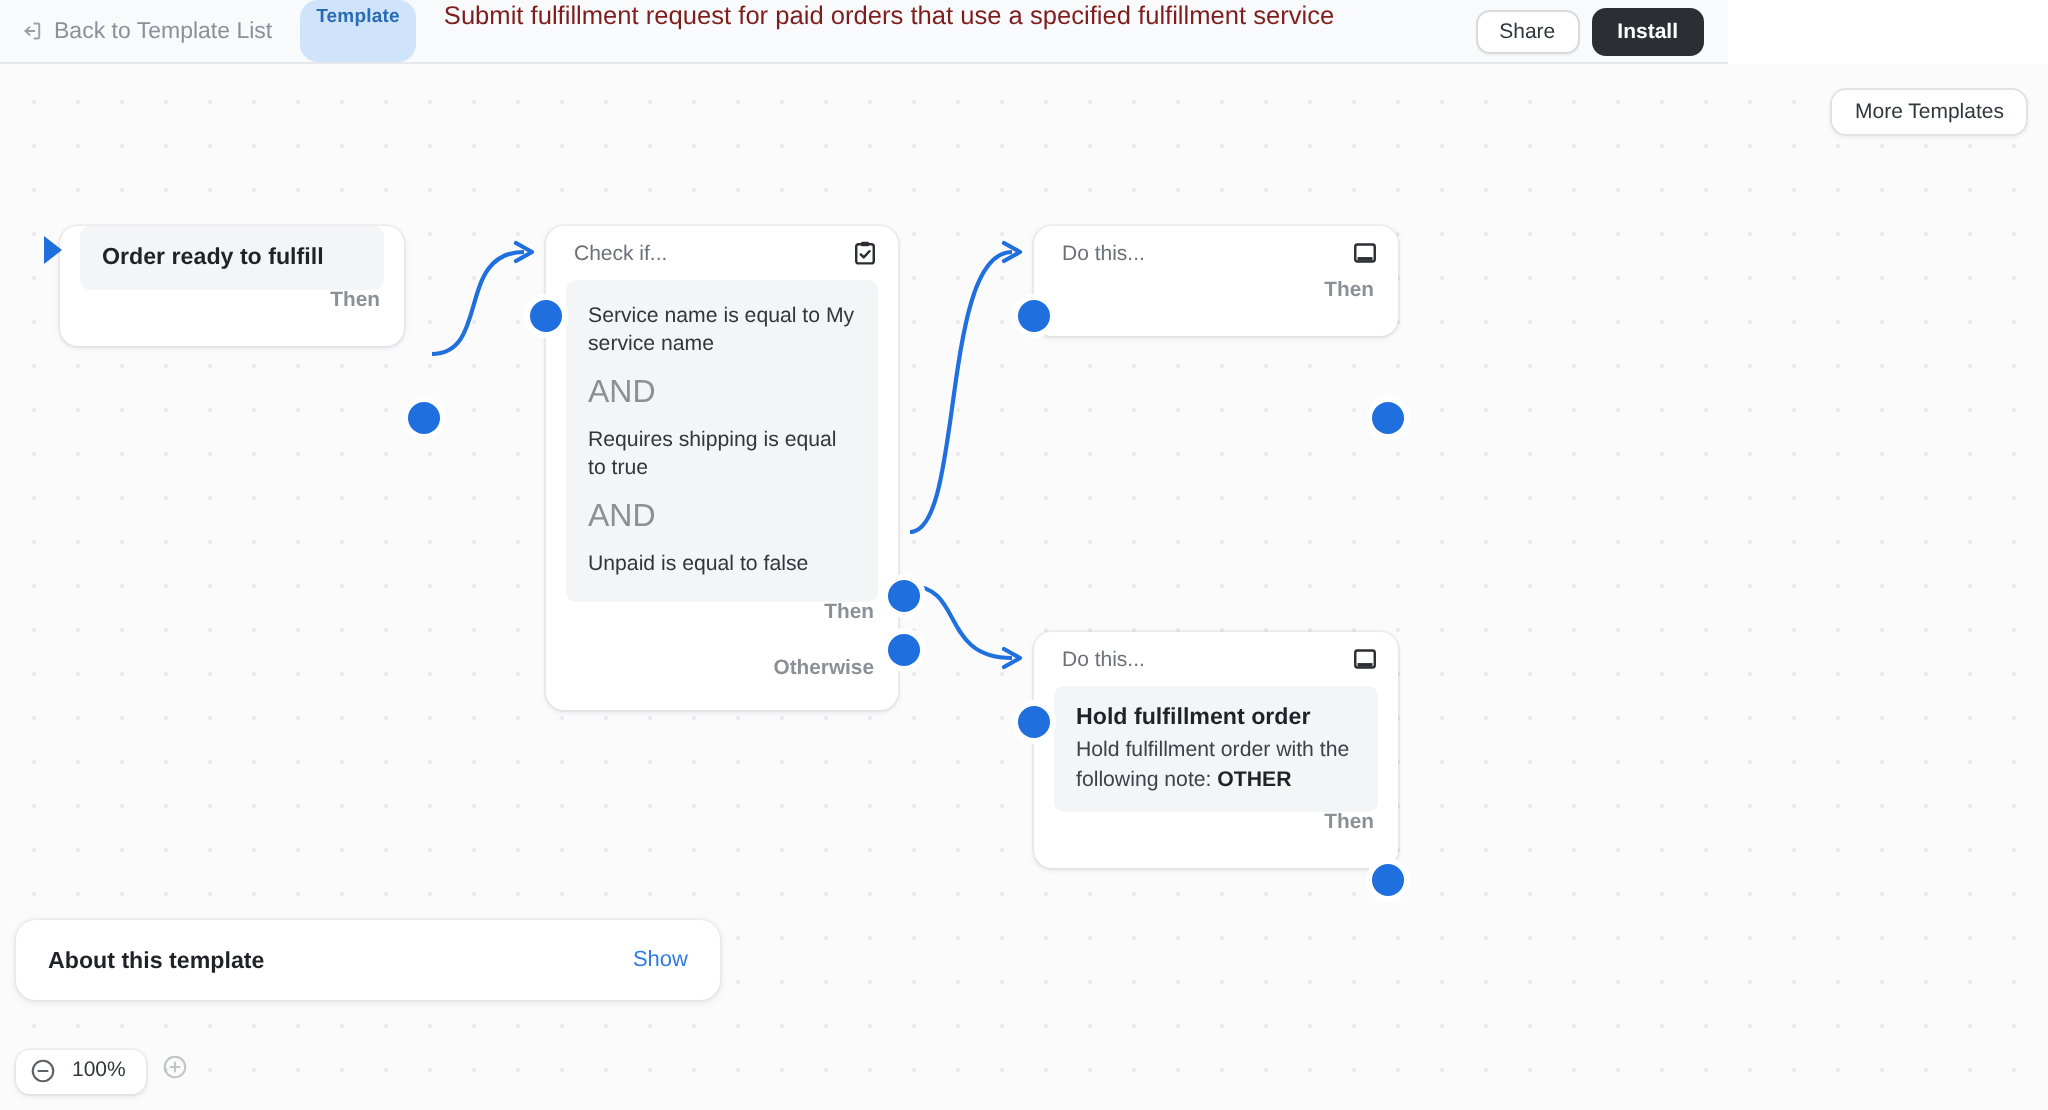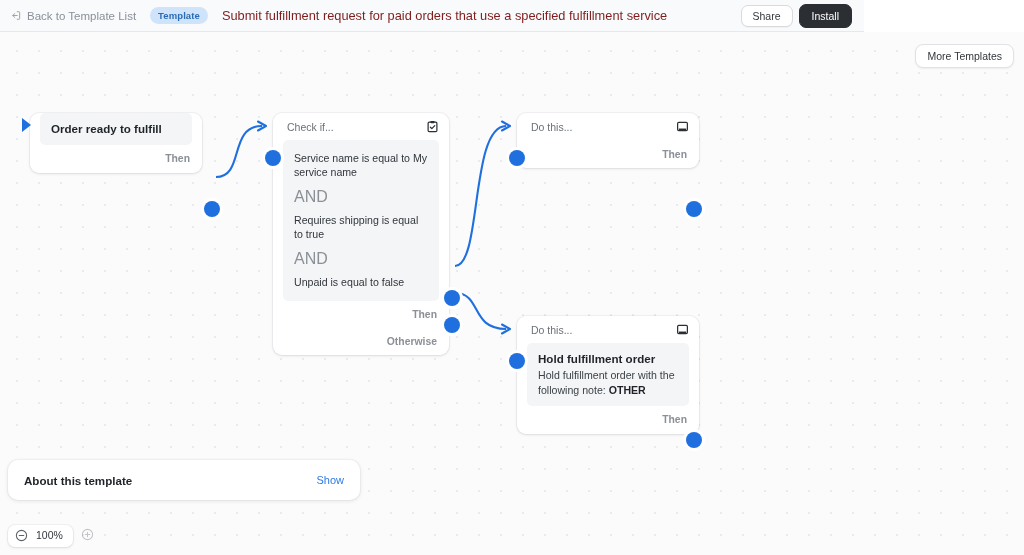--- a/index.html
+++ b/index.html
@@ -9,21 +9,21 @@
     background: #ffffff;
     overflow: hidden;
   }
 
   
   .topbar {
     position: absolute; top: 0; left: 0;
     width: 864px; height: 32px;
     background: #f9fafb;
     border-bottom: 1px solid #e6e8eb;
-    display: flex; align-items: center;
+    display: flex; 
     z-index: 50;
   }
   .back-link {
     display: flex; align-items: center; gap: 6px;
     margin-left: 10px;
     color: #8a9099; font-size: 11.5px;
     cursor: pointer; white-space: nowrap;
   }
   .back-link svg { display: block; }
   .badge-template {
@@ -44,21 +44,21 @@
   }
   .btn-share {
     background: #fff; border: 1px solid #d8dadd;
     border-radius: 7px; padding: 4px 11px;
     font-size: 10.5px; color: #32363b; cursor: pointer;
     box-shadow: 0 1px 0 rgba(16,24,40,.04);
   }
   .btn-install {
     background: #2b2f33; border: 1px solid #2b2f33;
     border-radius: 7px; padding: 5px 12px;
-    font-size: 10.5px; color: #ffffff; font-weight: normal;
+    font-size: 10.5px; color: #ffffff; font-weight: bold;
     cursor: pointer;
   }
 
   
   .canvas {
     position: absolute; top: 32px; left: 0;
     width: 1024px; height: 523px;
     background-color: #fbfbfc;
     background-image:
       radial-gradient(circle, #e9eaec 1px, transparent 1.1px);
@@ -111,21 +111,21 @@
   .body-sub b { font-weight: bold; color: #1f2328; }
   .cond-line {
     font-size: 10.6px; color: #31363c;
     line-height: 1.35; padding: 3px 0;
   }
   .cond-op {
     font-size: 16px; color: #8b9097;
     line-height: 1.35; padding: 3px 0;
   }
   .card-foot {
-    height: 28px; display: flex; align-items: center;
+    height: 28px; display: flex; align-items: flex-start;
     justify-content: flex-end; padding-right: 12px;
   }
   .foot-label {
     font-size: 10.4px; color: #8b9097; font-weight: bold;
   }
 
   
   .dot {
     position: absolute;
     width: 16px; height: 16px; border-radius: 50%;

